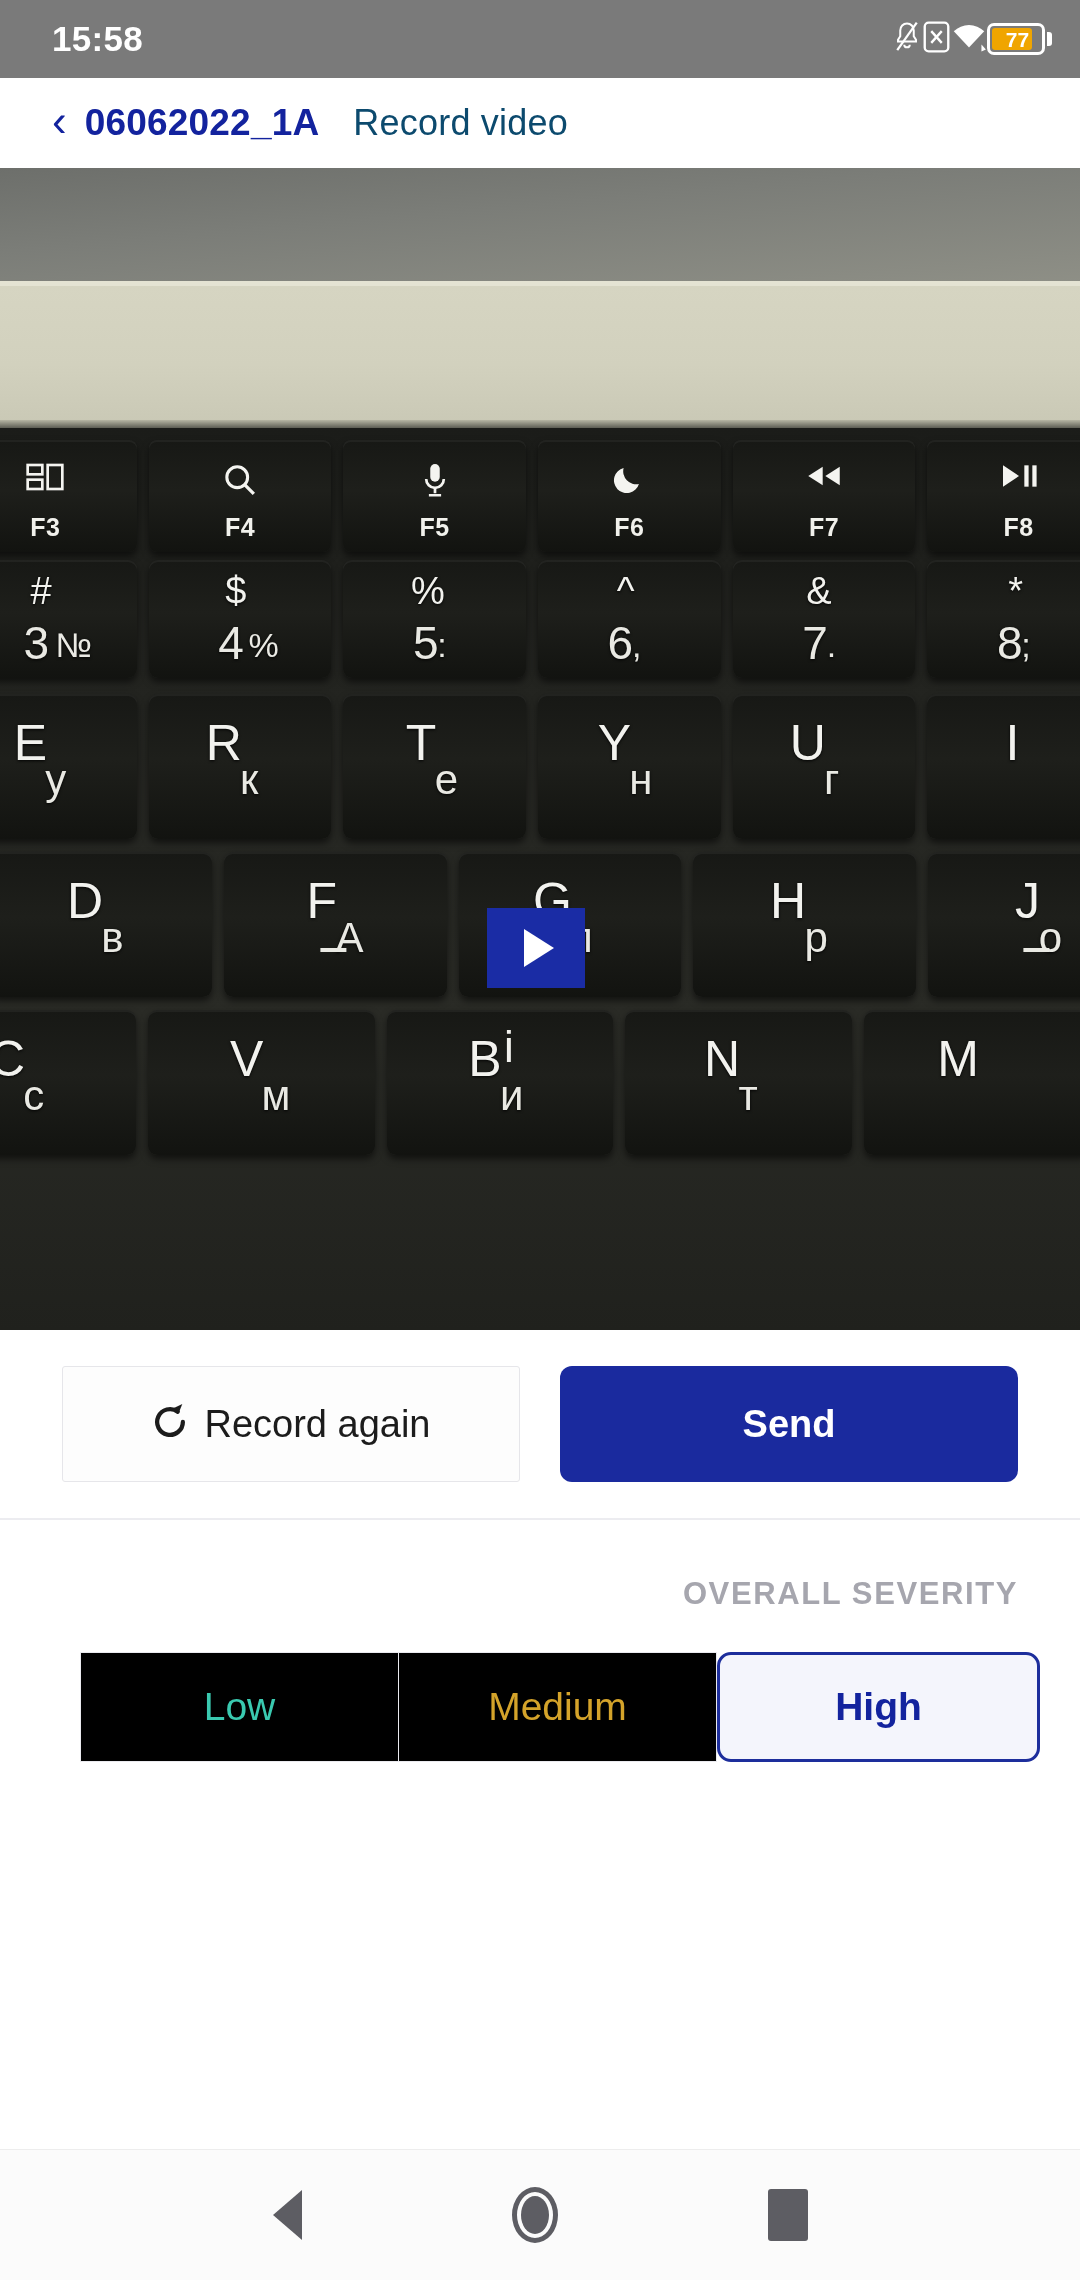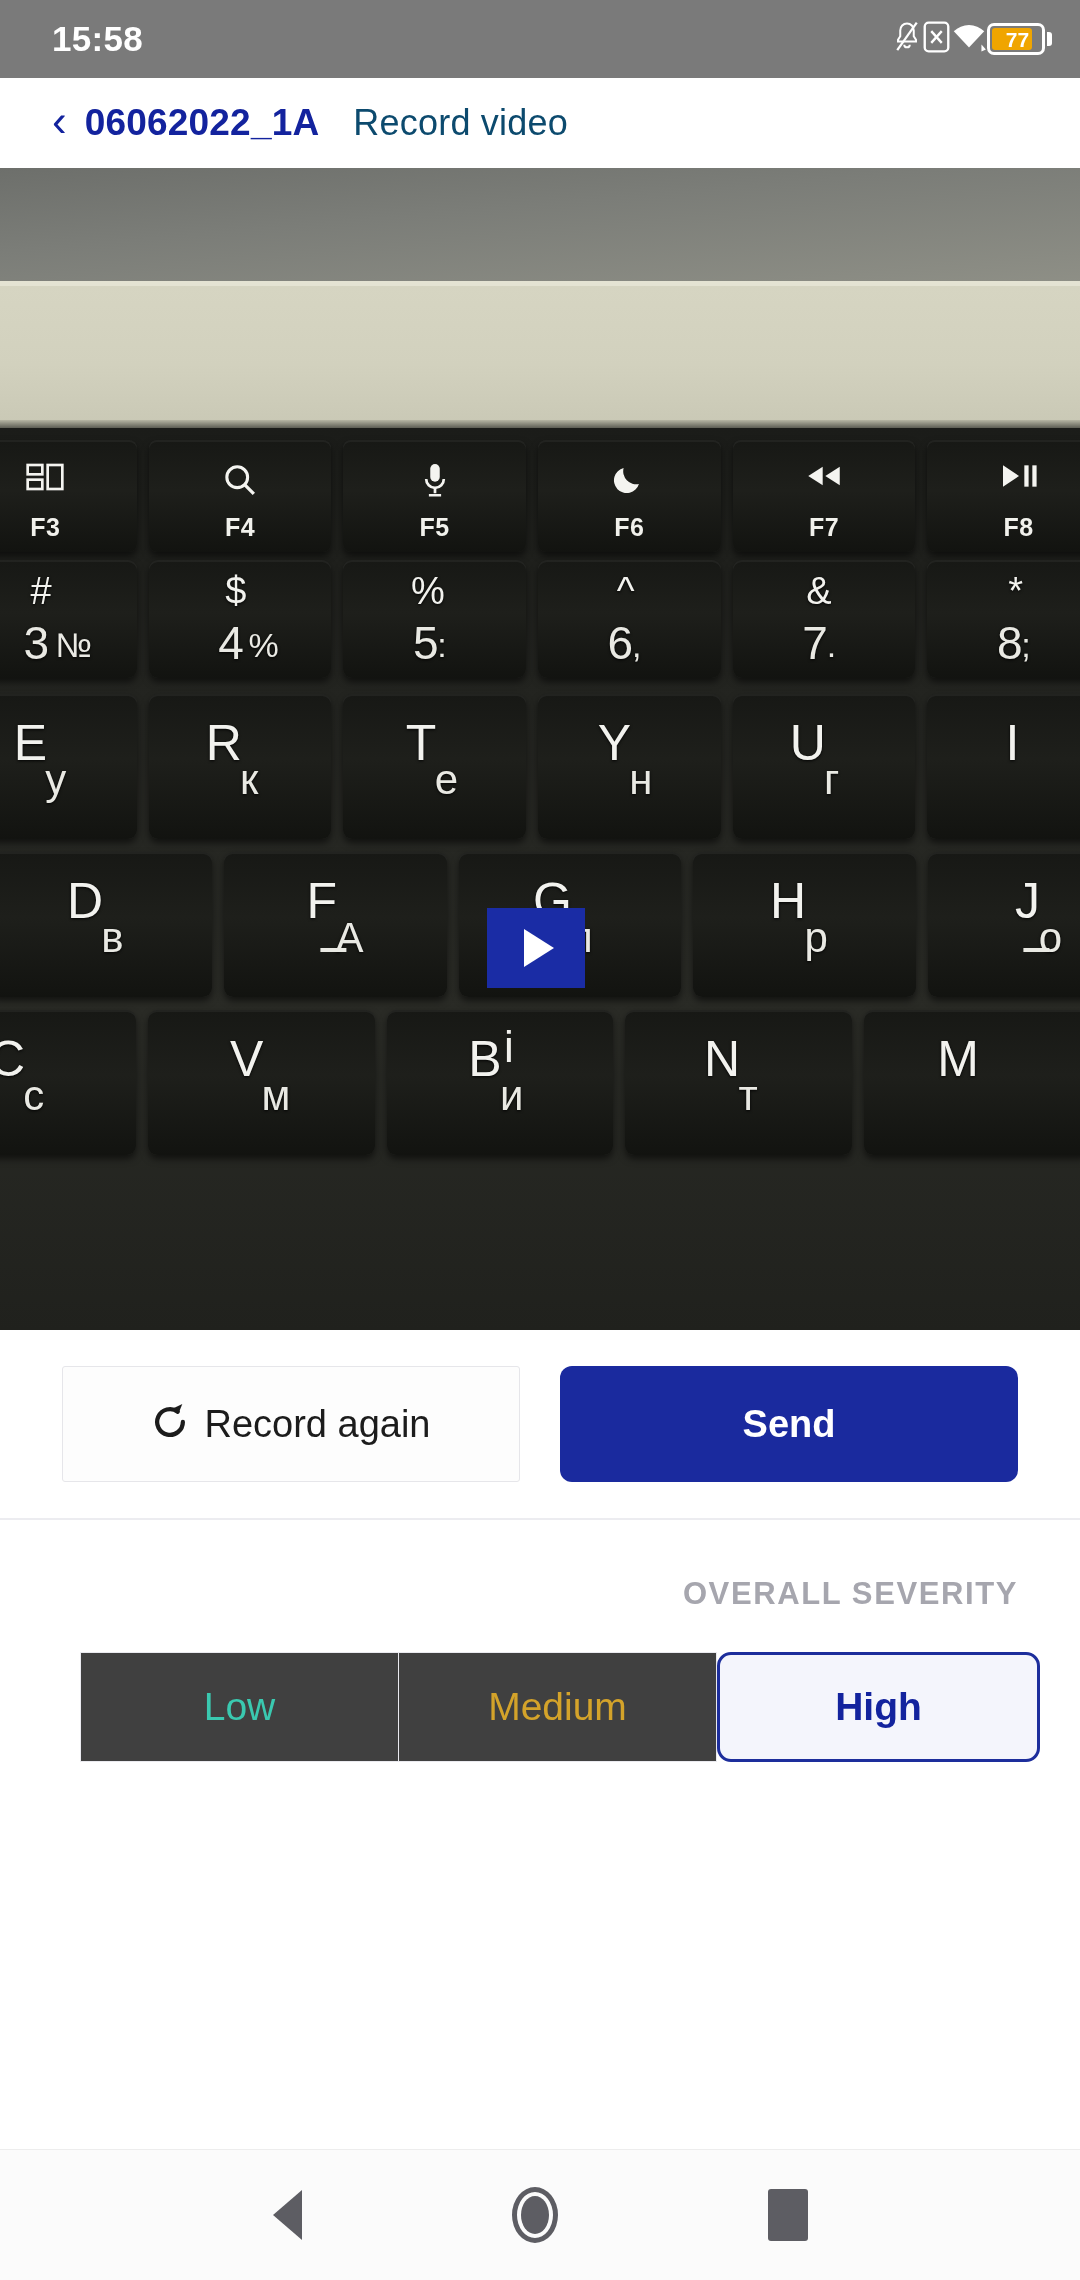--- a/index.html
+++ b/index.html
@@ -365,21 +365,21 @@
   #severity-group {
     display: flex;
     height: 110px;
     width: 960px;
   }
   .seg {
     flex: 1 1 0;
     display: flex;
     align-items: center;
     justify-content: center;
-    background: #404040;
+    background: #000000;
     border: 1.5px solid #eaeaef;
     border-left-width: 0;
     box-sizing: border-box;
     font-size: 39px;
     cursor: pointer;
   }
   .seg:first-child { border-left-width: 1.5px; }
   .seg.selected {
     background: #f4f5fc;
     border: 3px solid #1d2e9c;

